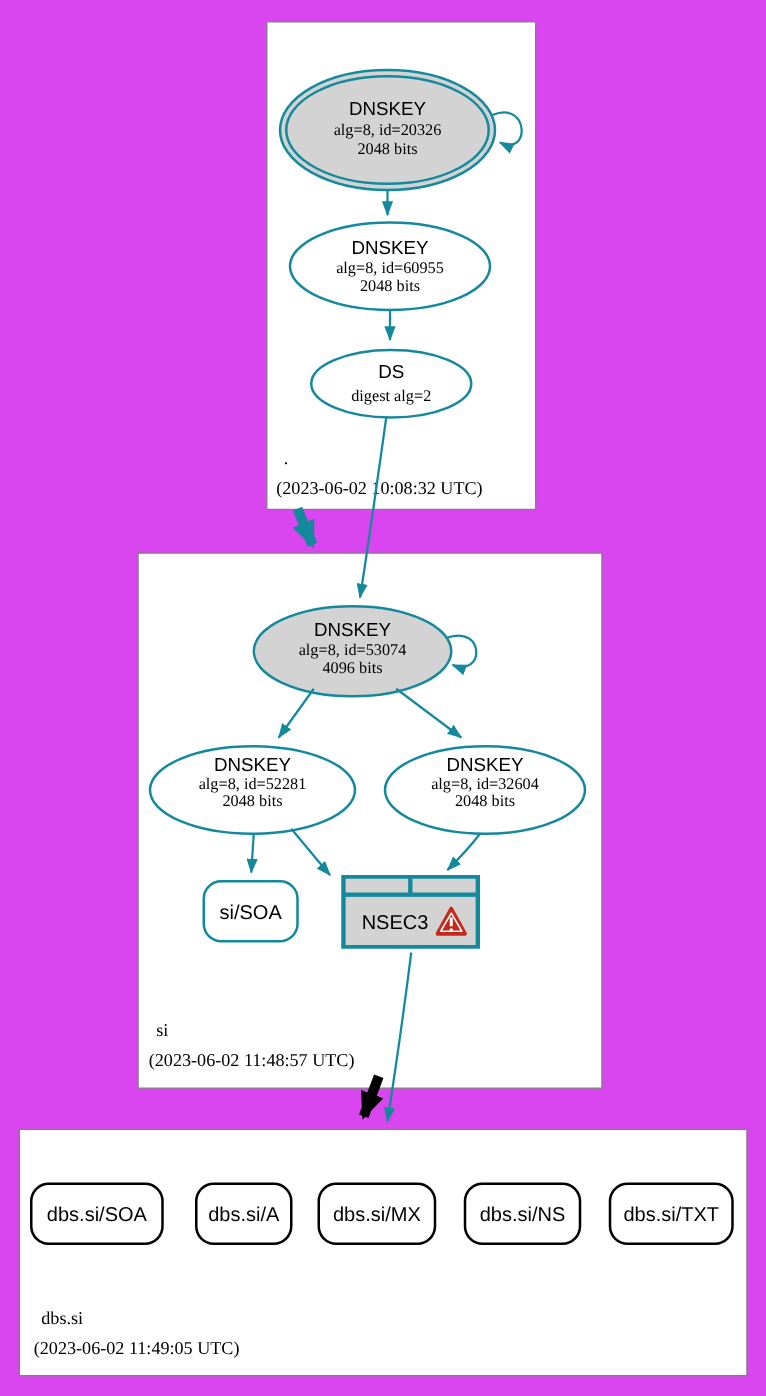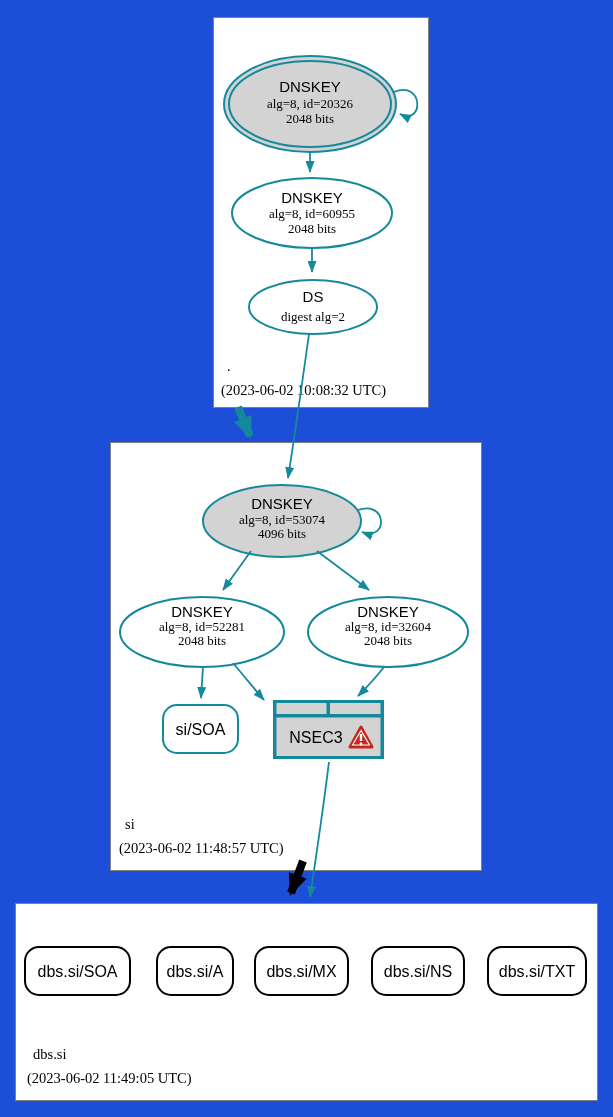--- a/index.html
+++ b/index.html
@@ -1,16 +1,16 @@
 <!DOCTYPE html>
 <html><head>
 <meta charset="utf-8">
 <style>
   html,body { margin:0; padding:0; background:#ffffff; }
-  .stage { position:relative; width:613px; height:1117px; background:#1d4ed8; overflow:hidden; }
+  .stage { position:relative; width:613px; height:1117px; background:#d946ef; overflow:hidden; }
   svg { display:block; }
   text { fill:#000000; }
   .t-sans  { font-family:"Liberation Sans", sans-serif; }
   .t-serif { font-family:"Liberation Serif", serif; }
   .node-title  { font-size:15px; }
   .node-detail { font-size:13px; }
   .zone-label  { font-size:14.5px; }
   .zone-ts     { font-size:14.5px; }
   .rrset-label { font-size:16px; }
   .mid { text-anchor:middle; }

